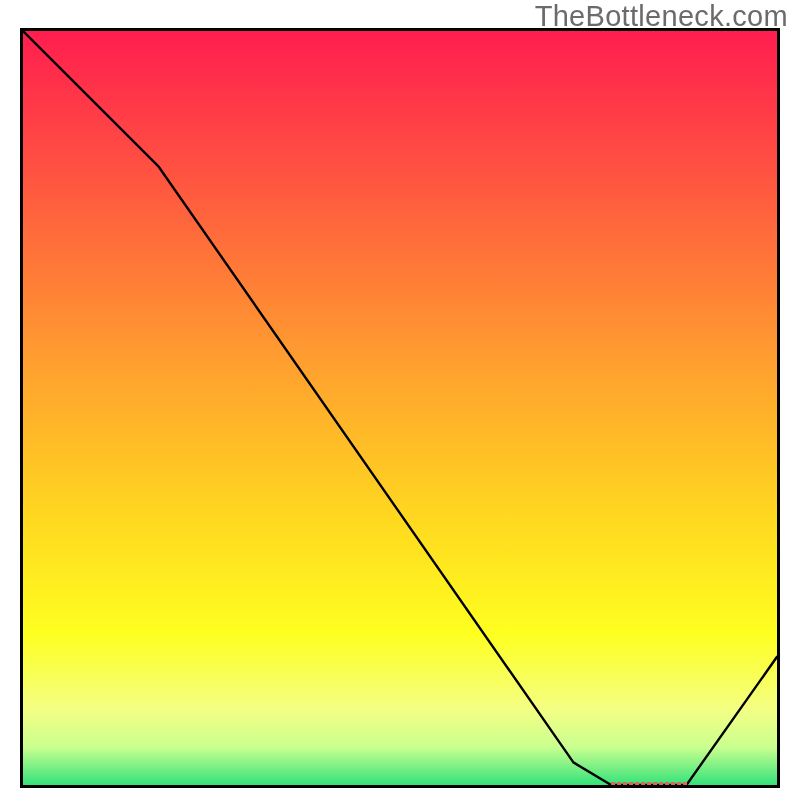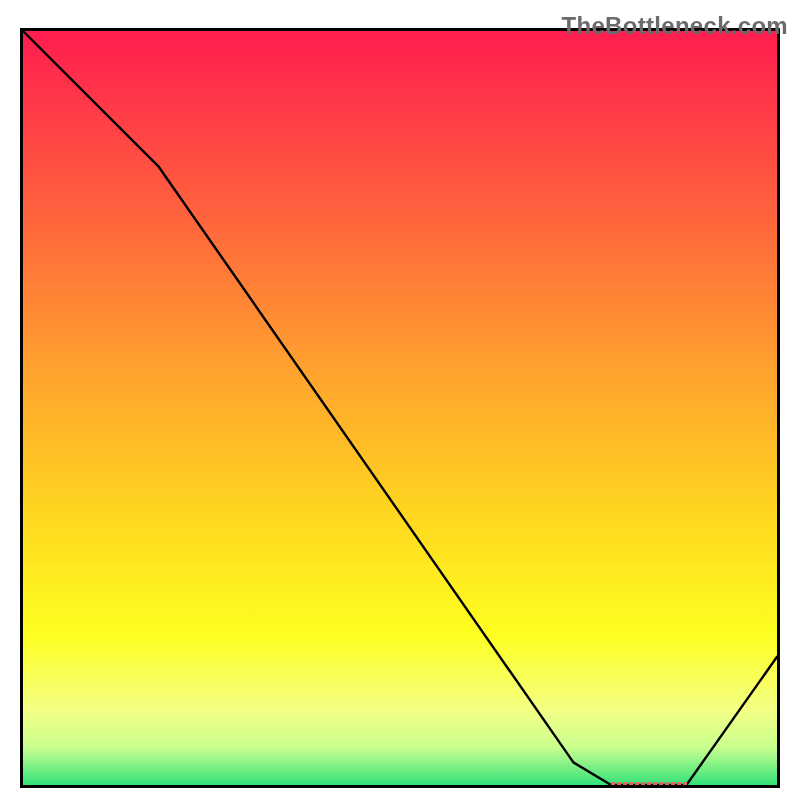--- a/index.html
+++ b/index.html
@@ -6,24 +6,24 @@
     margin: 0;
     padding: 0;
     width: 800px;
     height: 800px;
     background: #ffffff;
     font-family: Arial, Helvetica, sans-serif;
     overflow: hidden;
   }
   .watermark {
     position: absolute;
-    top: 12px;
+    top: 0;
     right: 12px;
-    font-size: 24px;
-    font-weight: bold;
+    font-size: 29px;
+    font-weight: normal;
     color: #6b6b6b;
     letter-spacing: 0.3px;
     z-index: 50;
   }
   .plot-frame {
     position: absolute;
     left: 20px;
     top: 28px;
     width: 760px;
     height: 760px;

